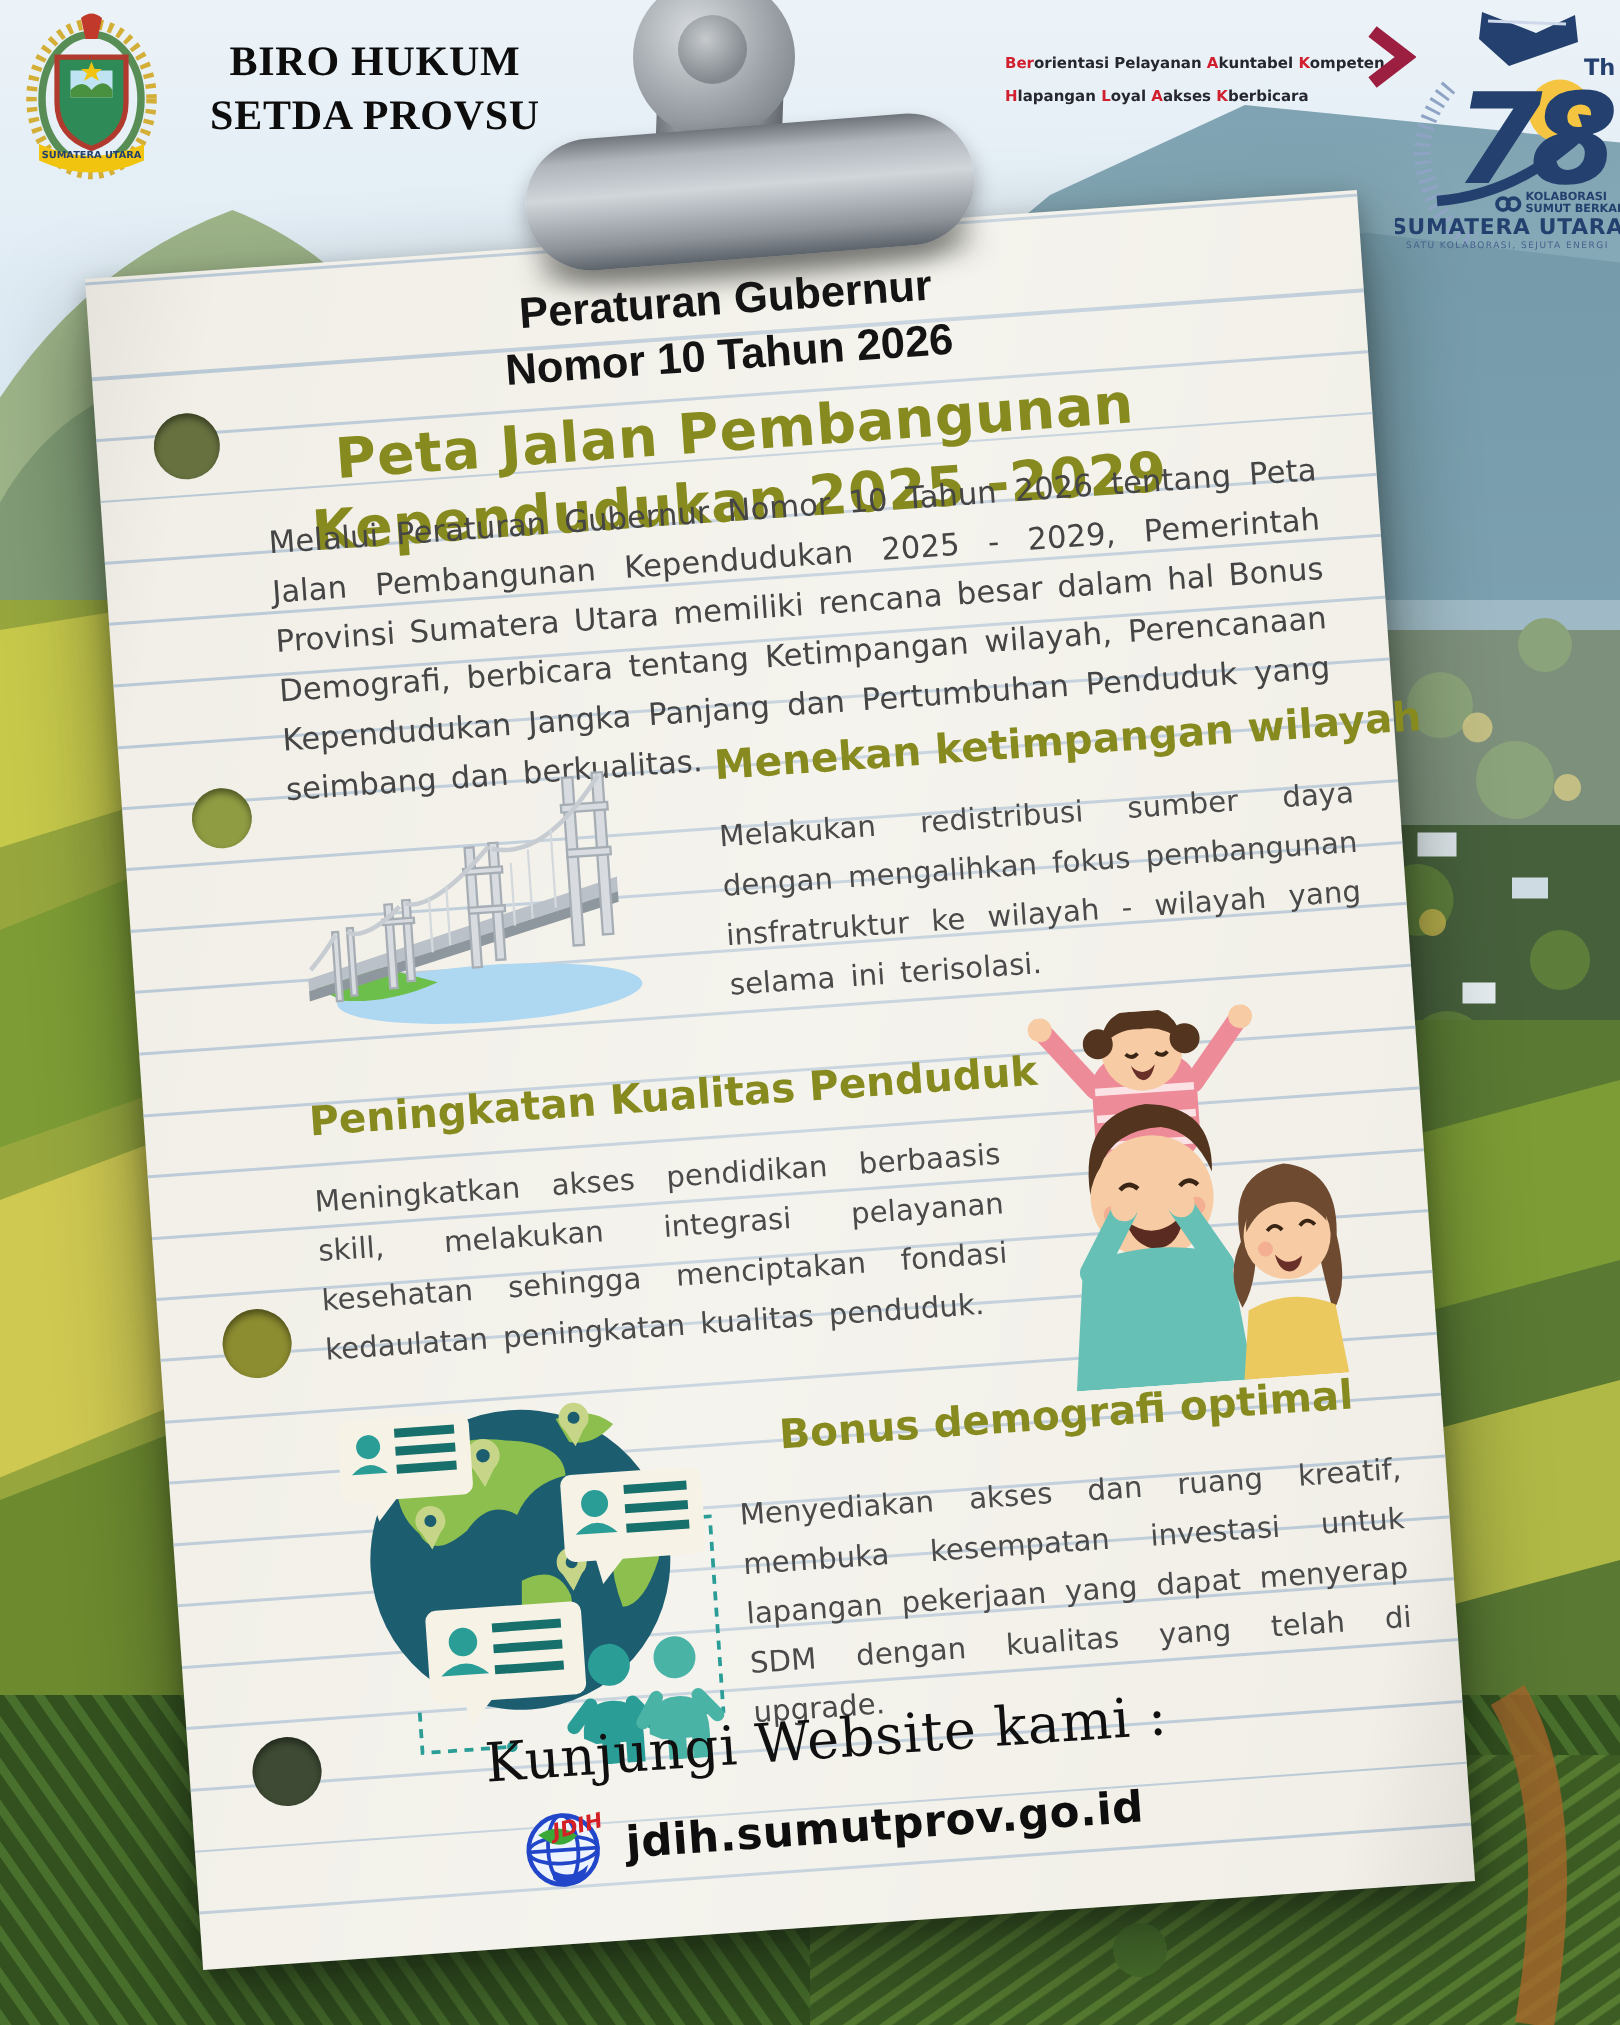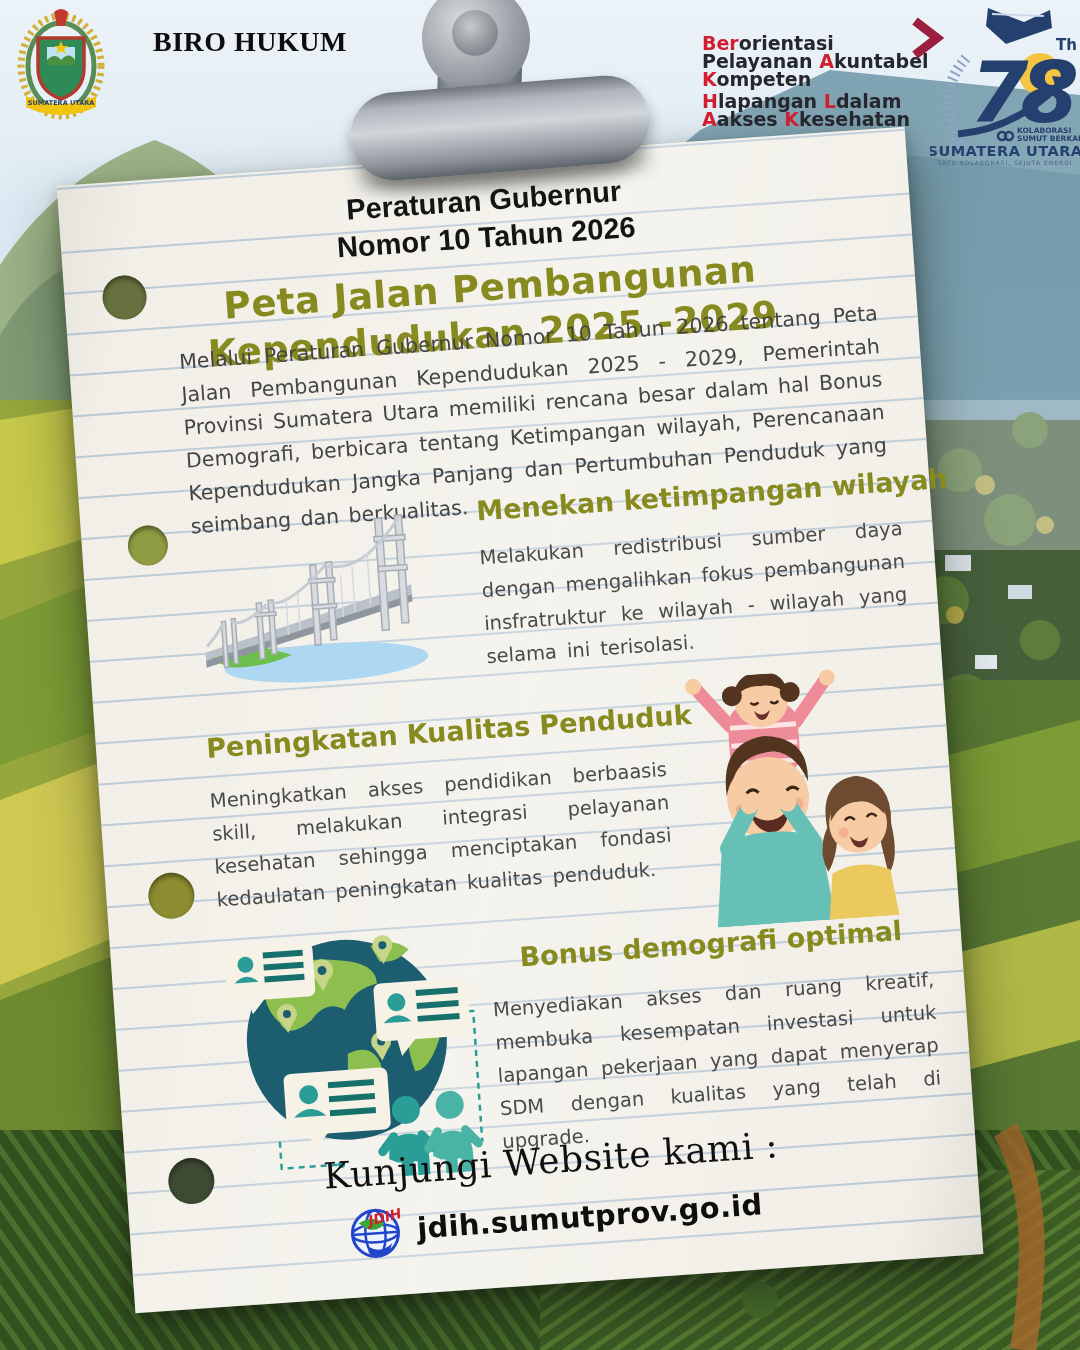--- a/index.html
+++ b/index.html
@@ -20,21 +20,21 @@
   .hdr{position:absolute;z-index:5;}
   #crest{left:14px;top:8px;width:94px;height:116px;}
   #office{left:120px;top:24px;width:260px;text-align:center;
     font-family:Liberation Serif, serif;font-weight:bold;font-size:28px;line-height:36px;
     color:#0d0d0d;letter-spacing:.5px;}
   #berakhlak{left:670px;top:30px;width:270px;}
   #berakhlak .title{font-family:"Liberation Sans",sans-serif;font-weight:bold;font-size:45px;
     letter-spacing:-1px;background:linear-gradient(90deg,#cb2030,#a81e3e 78%,#7c1d46);
     -webkit-background-clip:text;background-clip:text;color:transparent;line-height:48px;}
   #berakhlak .chev{position:absolute;right:-4px;top:-14px;}
-  #berakhlak .sub{margin-top:4px;font-size:19px;font-weight:bold;line-height:18px;color:#26262e;margin-left:32px;}
+  #berakhlak .sub{margin-top:4px;font-size:10px;font-weight:bold;line-height:18px;color:#26262e;}
   #berakhlak .sub .red{color:#d11f2f;}
   #anniv{left:930px;top:0px;width:150px;height:168px;}
 
   
   .clip{position:absolute;z-index:6;left:0;top:0;}
   .clip-stem{position:absolute;left:438px;top:4px;width:84px;height:132px;border-radius:26px;
     background:linear-gradient(90deg,#70767c,#b9bfc5 35%,#9aa0a6 70%,#63696f);transform:rotate(2deg);}
   .clip-knob{position:absolute;left:422px;top:-16px;width:108px;height:108px;border-radius:50%;
     background:radial-gradient(circle at 38% 35%,#d9dde0,#9aa0a6 55%,#6d737a);}
   .clip-knob-inner{position:absolute;left:30px;top:26px;width:46px;height:46px;border-radius:50%;
@@ -155,28 +155,29 @@
   <path d="M24 30 h46 v30 q0 23 -23 31 q-23 -8 -23 -31 Z" fill="#2e8b57" stroke="#b03a2e" stroke-width="3.5"></path>
   <rect x="33" y="39" width="28" height="18" fill="#bfe3f2"></rect>
   <path d="M33 52 q8 -8 14 0 q8 -9 14 0 v5 h-28 Z" fill="#49903f"></path>
   <polygon points="47,33 49,38 54,38 50,41 52,46 47,43 42,46 44,41 40,38 45,38" fill="#f1c40f"></polygon>
   <path d="M12 88 Q47 104 82 88 L82 99 Q47 115 12 99 Z" fill="#f1c40f"></path>
   <text x="47" y="97" text-anchor="middle" font-size="6.5" font-weight="bold" fill="#24406e">SUMATERA UTARA</text>
 </svg>
 
 <div id="office" class="hdr">
   <div>BIRO HUKUM</div>
+  <div>SETDA PROVSU</div>
 </div>
 
 <div id="berakhlak" class="hdr">
   <svg class="chev" width="34" height="44" viewBox="0 0 34 44">
     <path d="M5 5 L27 22 L5 39" stroke="#9c1e40" stroke-width="9" fill="none"></path>
   </svg>
   <div class="sub"><span class="red">Ber</span><span>orientasi Pelayanan </span><span class="red">A</span><span>kuntabel </span><span class="red">K</span><span>ompeten</span></div>
-  <div class="sub"><span class="red">H</span><span>lapangan </span><span class="red">L</span><span>dalam </span><span class="red">A</span><span>akses </span><span class="red">K</span><span>kesehatan</span></div>
+  <div class="sub"><span class="red">H</span><span>lapangan </span><span class="red">L</span><span>oyal </span><span class="red">A</span><span>akses </span><span class="red">K</span><span>berbicara</span></div>
 </div>
 
 <svg id="anniv" class="hdr" viewBox="0 0 150 168">
   <path d="M58 8 L94 22 L120 10 L122 28 L76 44 L56 26 Z" fill="#24406e"></path>
   <path d="M62 14 L114 16" stroke="#cdd8ea" stroke-width="2"></path>
   <path d="M36 58 Q10 88 22 122 Q30 152 54 160" stroke="#8fa3c4" stroke-width="11" fill="none" stroke-dasharray="2 4"></path>
   <circle cx="110" cy="74" r="21" fill="#f5c542"></circle>
   <text x="40" y="122" font-family="DejaVu Sans, sans-serif" font-size="84" font-weight="bold" font-style="italic" fill="#24406e" letter-spacing="-8">78</text>
   <text x="126" y="50" font-size="15" font-weight="bold" fill="#24406e">Th</text>
   <path d="M28 134 Q82 130 128 86" stroke="#24406e" stroke-width="7" fill="none"></path>

